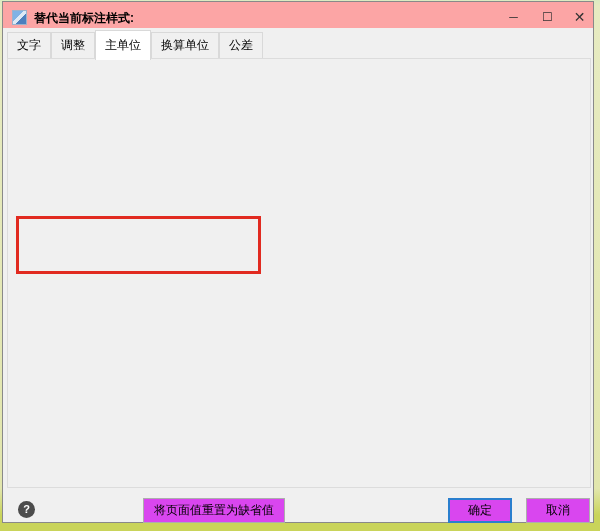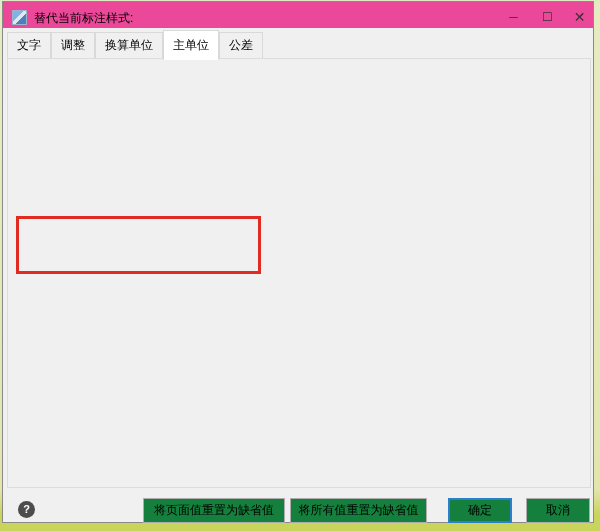--- a/index.html
+++ b/index.html
@@ -7,21 +7,21 @@
     width:600px;height:531px;overflow:hidden;position:relative;
     background:linear-gradient(180deg,#dcebc2 0,#e7ebc2 6px,#e2e6ad 92%,#c9d45a 97%,#c9d45a 100%);
     font-family:"Liberation Sans","DejaVu Sans",sans-serif;
     -webkit-font-smoothing:antialiased;
   }
   #dialog{
     position:absolute;left:2px;top:1px;width:592px;height:522px;
     background:#f0f0f0;border:1px solid #898989;box-sizing:border-box;
   }
   
-  .titlebar{position:absolute;left:0;top:0;width:100%;height:26px;background:#ec4899;}
+  .titlebar{position:absolute;left:0;top:0;width:100%;height:26px;background:#fca5a5;font-weight:bold;}
   .app-icon{position:absolute;left:9px;top:8px;width:15px;height:15px;
     background:linear-gradient(135deg,#7fb2e5 0 40%,#dce9f5 40% 60%,#4c7fbe 60%);
     border:1px solid #9ab2cc;box-sizing:border-box;}
   .title-text{position:absolute;left:31px;top:8px;font-size:12px;color:#000;}
   .winctl{position:absolute;top:0;width:31px;height:30px;text-align:center;line-height:30px;
     font-size:12px;color:#333;}
   .ctl-min{left:495px;}
   .ctl-max{left:529px;}
   .ctl-close{left:561px;font-size:14px;}
   
@@ -71,42 +71,42 @@
   .red-box{position:absolute;left:13px;top:214px;width:245px;height:58px;border:3px solid #e12a20;
     box-sizing:border-box;z-index:5;pointer-events:none;}
   
   .preview{position:absolute;left:264px;top:64px;width:320px;height:324px;background:#000;
     border:1px solid #919191;box-sizing:border-box;}
   .preview svg{display:block;}
   .pv-text{font-size:13px;font-weight:bold;fill:#f5f5f5;font-family:"Liberation Sans","DejaVu Sans",sans-serif;}
   
   .help{position:absolute;left:15px;top:499px;width:17px;height:17px;border-radius:50%;background:#4c4c4c;
     color:#fff;font-size:11px;font-weight:bold;text-align:center;line-height:17px;}
-  .btn{position:absolute;height:25px;background:#15803d;border:1px solid #adadad;box-sizing:border-box;
+  .btn{position:absolute;height:25px;background:#d946ef;border:1px solid #adadad;box-sizing:border-box;
     font-size:12px;text-align:center;line-height:23px;color:#000;}
   .btn.default{border:2px solid #2a7fce;line-height:21px;}
 </style>
 </head>
 <body>
 
 <div id="dialog">
 
   <div class="titlebar">
     <div class="app-icon"></div>
     <div class="title-text">替代当前标注样式:</div>
     <div class="winctl ctl-min">─</div>
     <div class="winctl ctl-max">☐</div>
     <div class="winctl ctl-close">✕</div>
   </div>
 
   <div class="tabrow">
     <div class="tab">文字</div>
     <div class="tab">调整</div>
+    <div class="tab active">主单位</div>
     <div class="tab">换算单位</div>
-    <div class="tab active">主单位</div>
     <div class="tab">公差</div>
   </div>
   <div class="pane"></div>
 
   <div class="group" style="left:10px;top:66px;width:244px;height:410px;">
     <span class="group-label">线性标注</span>
   </div>
 
   <span class="lbl" style="left:22px;top:78px;">单位格式(U):</span>
   <div class="combo" style="left:106px;top:75px;width:142px;">
@@ -282,17 +282,16 @@
     <span class="box"></span>
     <span>前导(E)</span>
   </div>
   <div class="cb" style="left:486px;top:452px;">
     <span class="box"></span>
     <span>后续(G)</span>
   </div>
 
   <div class="help">?</div>
   <div class="btn" style="left:140px;top:496px;width:142px;">将页面值重置为缺省值</div>
-  <div class="btn" style="left:287px;top:496px;width:137px;">将所有值重置为缺省值</div>
   <div class="btn" style="left:523px;top:496px;width:64px;">取消</div>
   <div class="btn default" style="left:445px;top:496px;width:64px;">确定</div>
 
 </div>
 
 </body></html>

